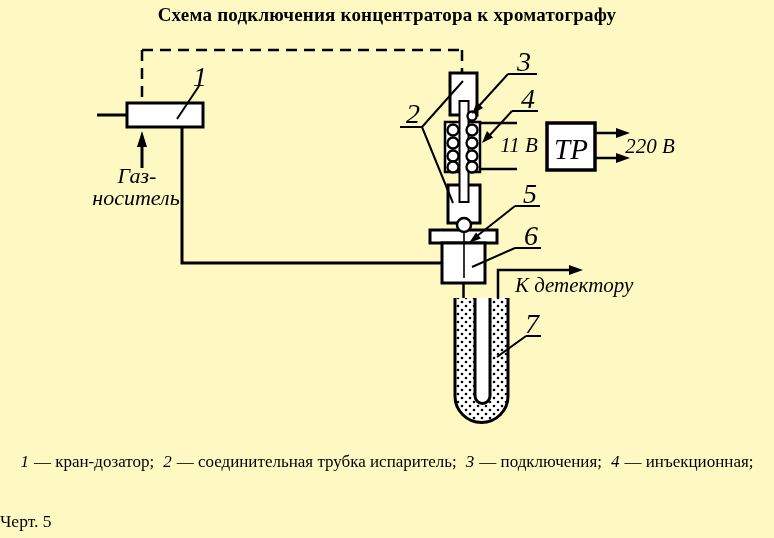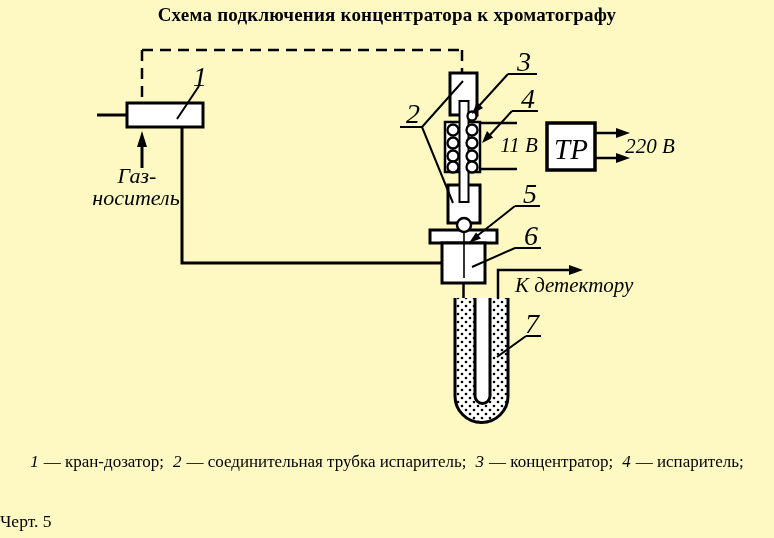--- a/index.html
+++ b/index.html
@@ -125,19 +125,19 @@
     <text class="dia-text" x="137" y="183" text-anchor="middle" font-size="22">Газ-</text>
     <text class="dia-text" x="136" y="205" text-anchor="middle" font-size="22">носитель</text>
     <text class="dia-text" x="519" y="152" text-anchor="middle" font-size="21">11 В</text>
     <text class="dia-text" x="571" y="159" text-anchor="middle" font-size="29">ТР</text>
     <text class="dia-text" x="650" y="153" text-anchor="middle" font-size="21">220 В</text>
     <text class="dia-text" x="515" y="292" text-anchor="start" font-size="21">К детектору</text>
   </svg>
 
   <div id="legend">
     <div>
-      <span class="itm-num">1</span><span class="itm-label">— кран-дозатор;</span><span class="itm-num">2</span><span class="itm-label">— соединительная трубка испаритель;</span><span class="itm-num">3</span><span class="itm-label">— концентратор;</span><span class="itm-num">4</span><span class="itm-label" style="margin-right:0">— испаритель;</span>
+      <span class="itm-num">1</span><span class="itm-label">— кран-дозатор;</span><span class="itm-num">2</span><span class="itm-label">— соединительная трубка испаритель;</span><span class="itm-num">3</span><span class="itm-label">— подключения;</span><span class="itm-num">4</span><span class="itm-label" style="margin-right:0">— инъекционная;</span>
     </div>
   </div>
 
   <div id="fig-caption">Черт. 5</div>
 
 </div>
 
 </body></html>

